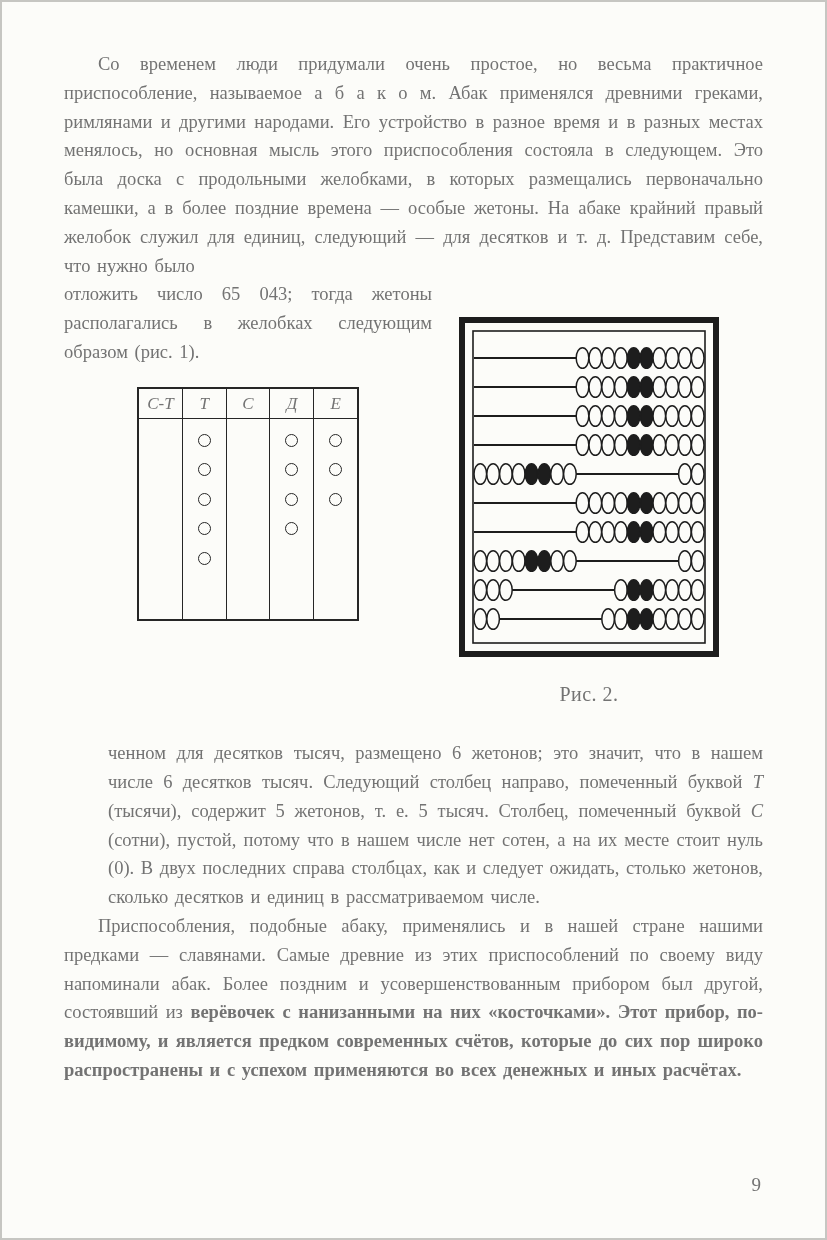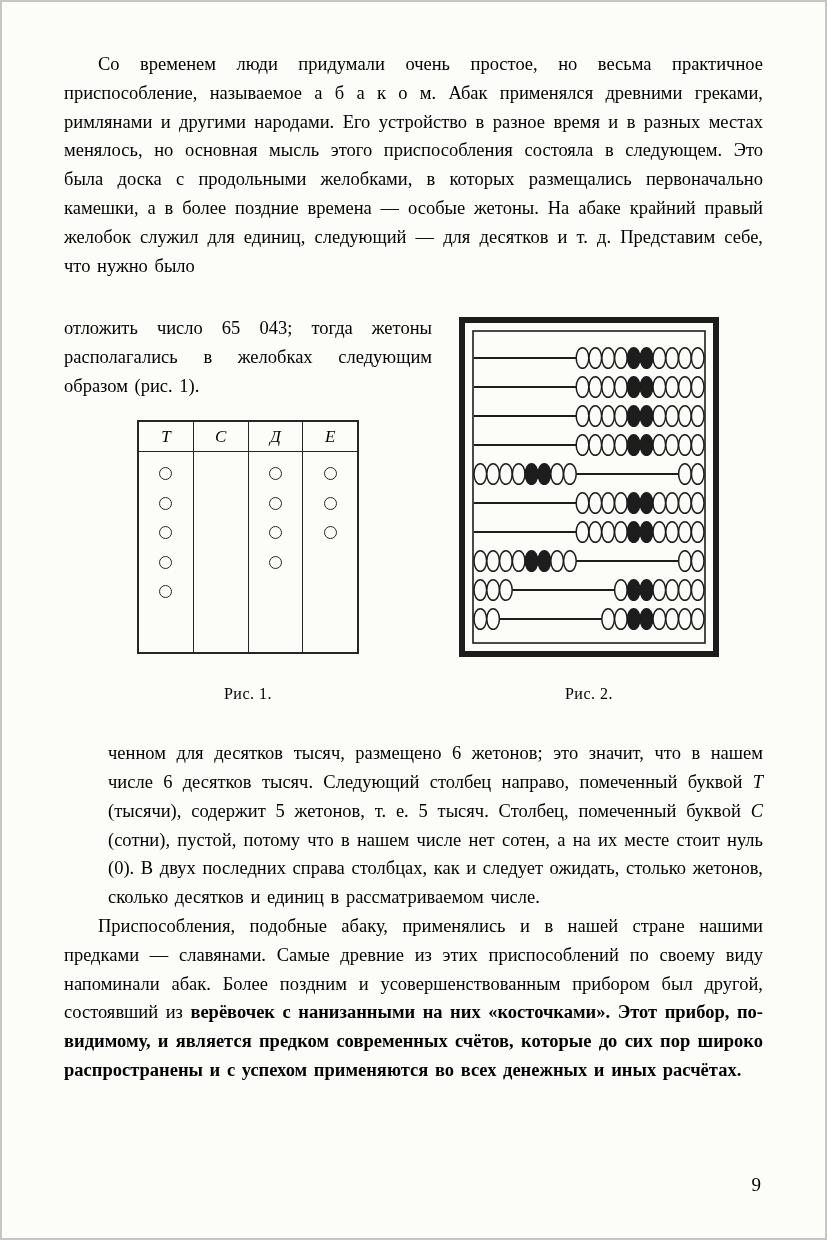--- a/index.html
+++ b/index.html
@@ -3,28 +3,28 @@
 <meta charset="utf-8">
 <style>
   html, body { margin: 0; padding: 0; background: #ffffff; }
   .page {
     width: 827px; height: 1240px; box-sizing: border-box;
     background: #fcfcf9;
     border: 2px solid #c6c6c2;
     position: relative;
     padding: 48px 62px 0 62px;
     font-family: "Liberation Serif", "DejaVu Serif", serif;
-    font-size: 18.5px; line-height: 28.8px; color: #000000;
+    font-size: 18.5px; line-height: 28.8px; color: #737373;
     overflow: hidden;
   }
   .para { margin: 0; text-align: justify; word-spacing: 2px; }
   .indent { text-indent: 34px; }
   .para-below { margin-top: 30px; margin-left: 44px; }
 
-  .figure-row { display: flex; align-items: flex-end; font-family: Liberation Serif, serif; }
+  .figure-row { display: flex; align-items: flex-start; font-family: Liberation Serif, serif; }
   .col-left { flex: 0 0 368px; width: 368px; }
   .col-right { flex: 1 1 auto; padding-left: 26px; }
 
   .fig1 { margin-top: 20px; }
   .fig1-table {
     width: 218px; margin: 0 auto; display: flex;
     border: 2px solid #262626; background: #fcfcf9;
   }
   .f1col { flex: 1 1 0; min-width: 0; }
   .f1col + .f1col { border-left: 1.5px solid #262626; }
@@ -35,21 +35,21 @@
   }
   .f1body {
     height: 200px; box-sizing: border-box; padding-top: 15px;
     display: flex; flex-direction: column; align-items: center; row-gap: 16.5px;
   }
   .token {
     width: 13px; height: 13px; border: 1.7px solid #262626;
     border-radius: 50%; box-sizing: border-box; flex: 0 0 auto;
   }
 
-  .caption { text-align: center; font-size: 16px; letter-spacing: 0.5px; }
+  .caption { text-align: center; font-size: 20px; letter-spacing: 0.5px; }
   .fig1 .caption { margin-top: 26px; }
   .fig2 { margin-top: 36px; width: 262px; }
   .fig2 svg { display: block; }
   .fig2 .caption { margin-top: 22px; }
 
   .it { font-style: italic; }
   .bold-run { font-weight: bold; }
 
   .page-num {
     position: absolute; right: 64px; bottom: 38px; font-size: 19px;
@@ -62,20 +62,24 @@
 
   <p class="para indent">Со временем люди придумали очень простое, но весьма практичное приспособление, называемое а б а к о м.  Абак применялся древними греками, римлянами и другими народами. Его устройство в разное время и в разных местах менялось, но основная мысль этого приспособления состояла в следующем. Это была доска с продольными желобками, в которых размещались первоначально камешки, а в более поздние времена — особые жетоны. На абаке крайний правый желобок служил для единиц, следующий — для десятков и т. д. Представим себе, что нужно было</p>
 
   <div class="figure-row">
     <div class="col-left">
       <p class="para">отложить число 65 043; тогда жетоны располагались в желобках следующим образом (рис. 1).</p>
 
       <div class="fig1">
         <div class="fig1-table" id="fig1-table">
             <div class="f1col">
+              <div class="f1head">С-Т</div>
+              <div class="f1body"></div>
+            </div>
+            <div class="f1col">
               <div class="f1head">Т</div>
               <div class="f1body">
                 <div class="token"></div>
                 <div class="token"></div>
                 <div class="token"></div>
                 <div class="token"></div>
                 <div class="token"></div>
               </div>
             </div>
             <div class="f1col">
@@ -93,21 +97,20 @@
             </div>
             <div class="f1col">
               <div class="f1head">Е</div>
               <div class="f1body">
                 <div class="token"></div>
                 <div class="token"></div>
                 <div class="token"></div>
               </div>
             </div>
           </div>
-        <div class="caption">Рис. 1.</div>
       </div>
     </div>
 
     <div class="col-right">
       <div class="fig2">
         <svg id="abacus-svg" width="262" height="342" viewBox="0 0 262 342">
             <rect x="4" y="4" width="254" height="334" fill="#fcfcf9" stroke="#1d1d1d" stroke-width="6"></rect>
             <rect x="15" y="15" width="232" height="312" fill="none" stroke="#1d1d1d" stroke-width="1.6"></rect>
             <line x1="16" y1="42" x2="246" y2="42" stroke="#1d1d1d" stroke-width="2.2"></line>
             <ellipse cx="124.49999999999999" cy="42" rx="6.3" ry="10.3" fill="#fcfcf9" stroke="#1d1d1d" stroke-width="1.5"></ellipse>

